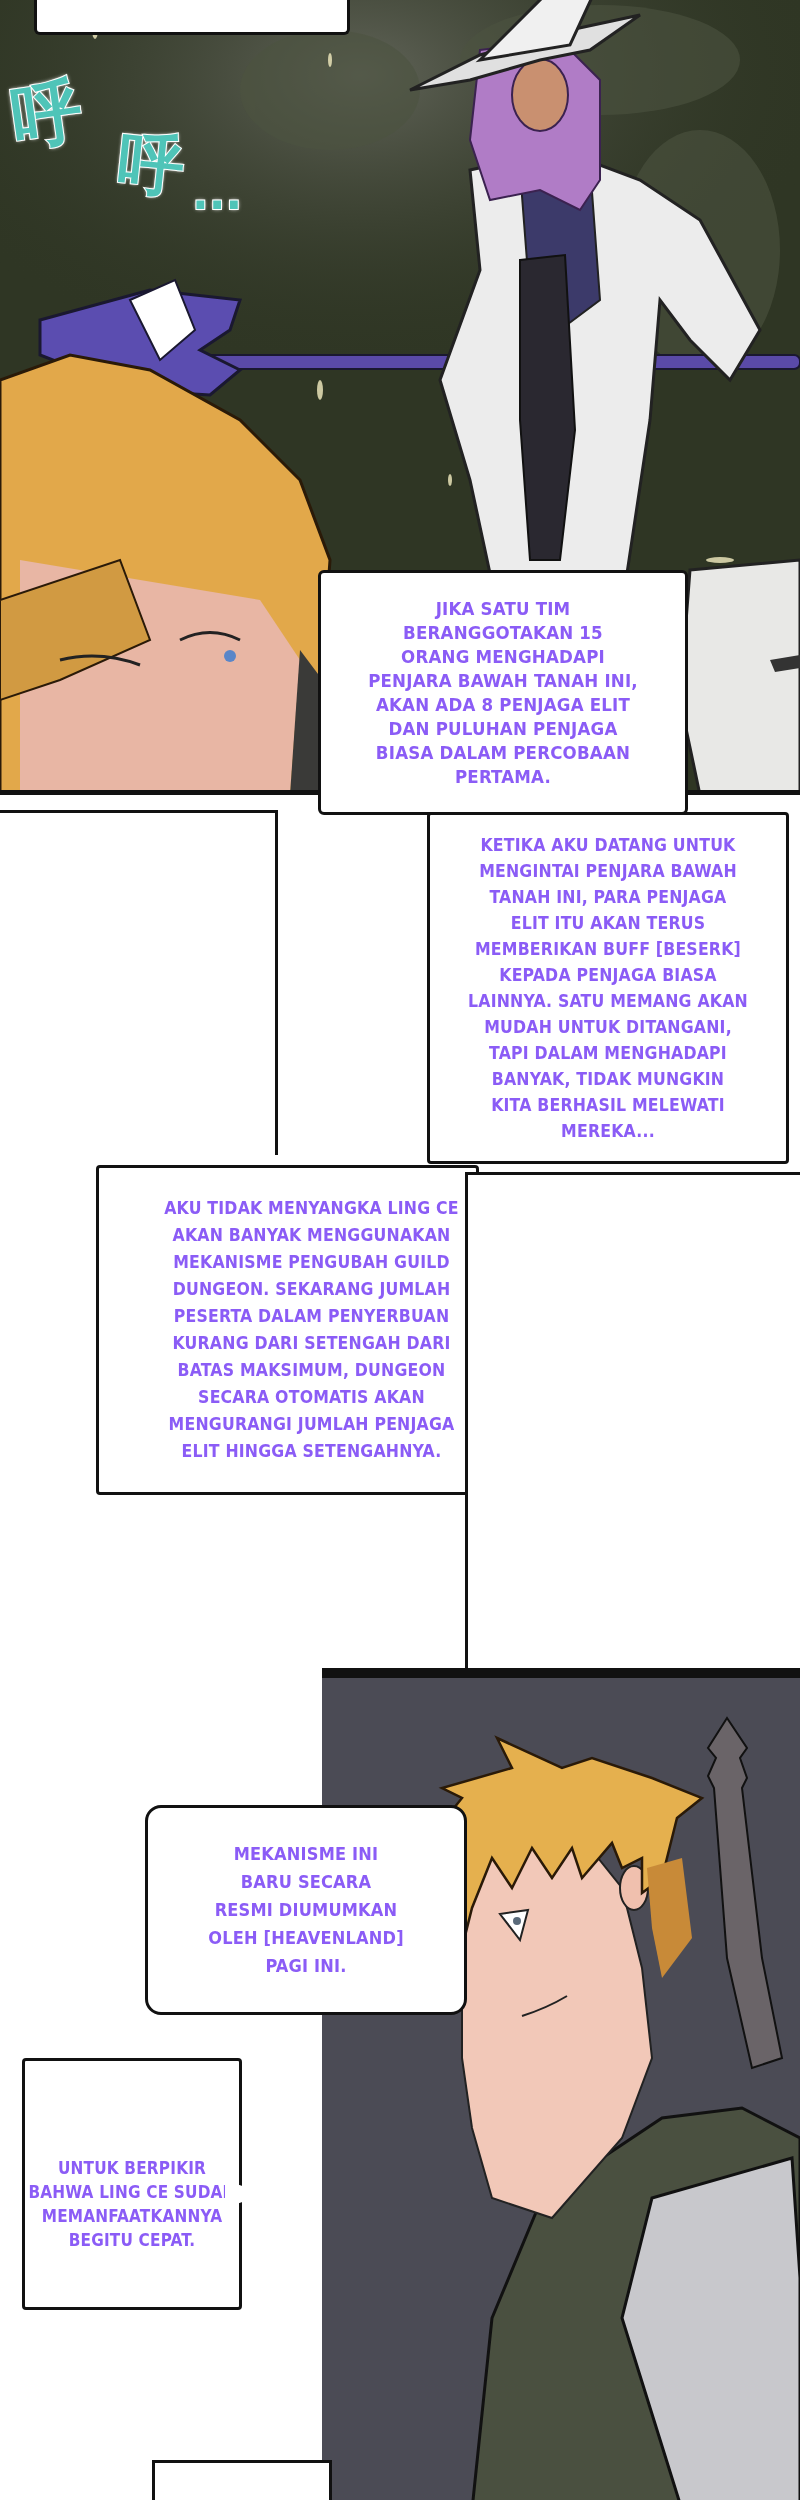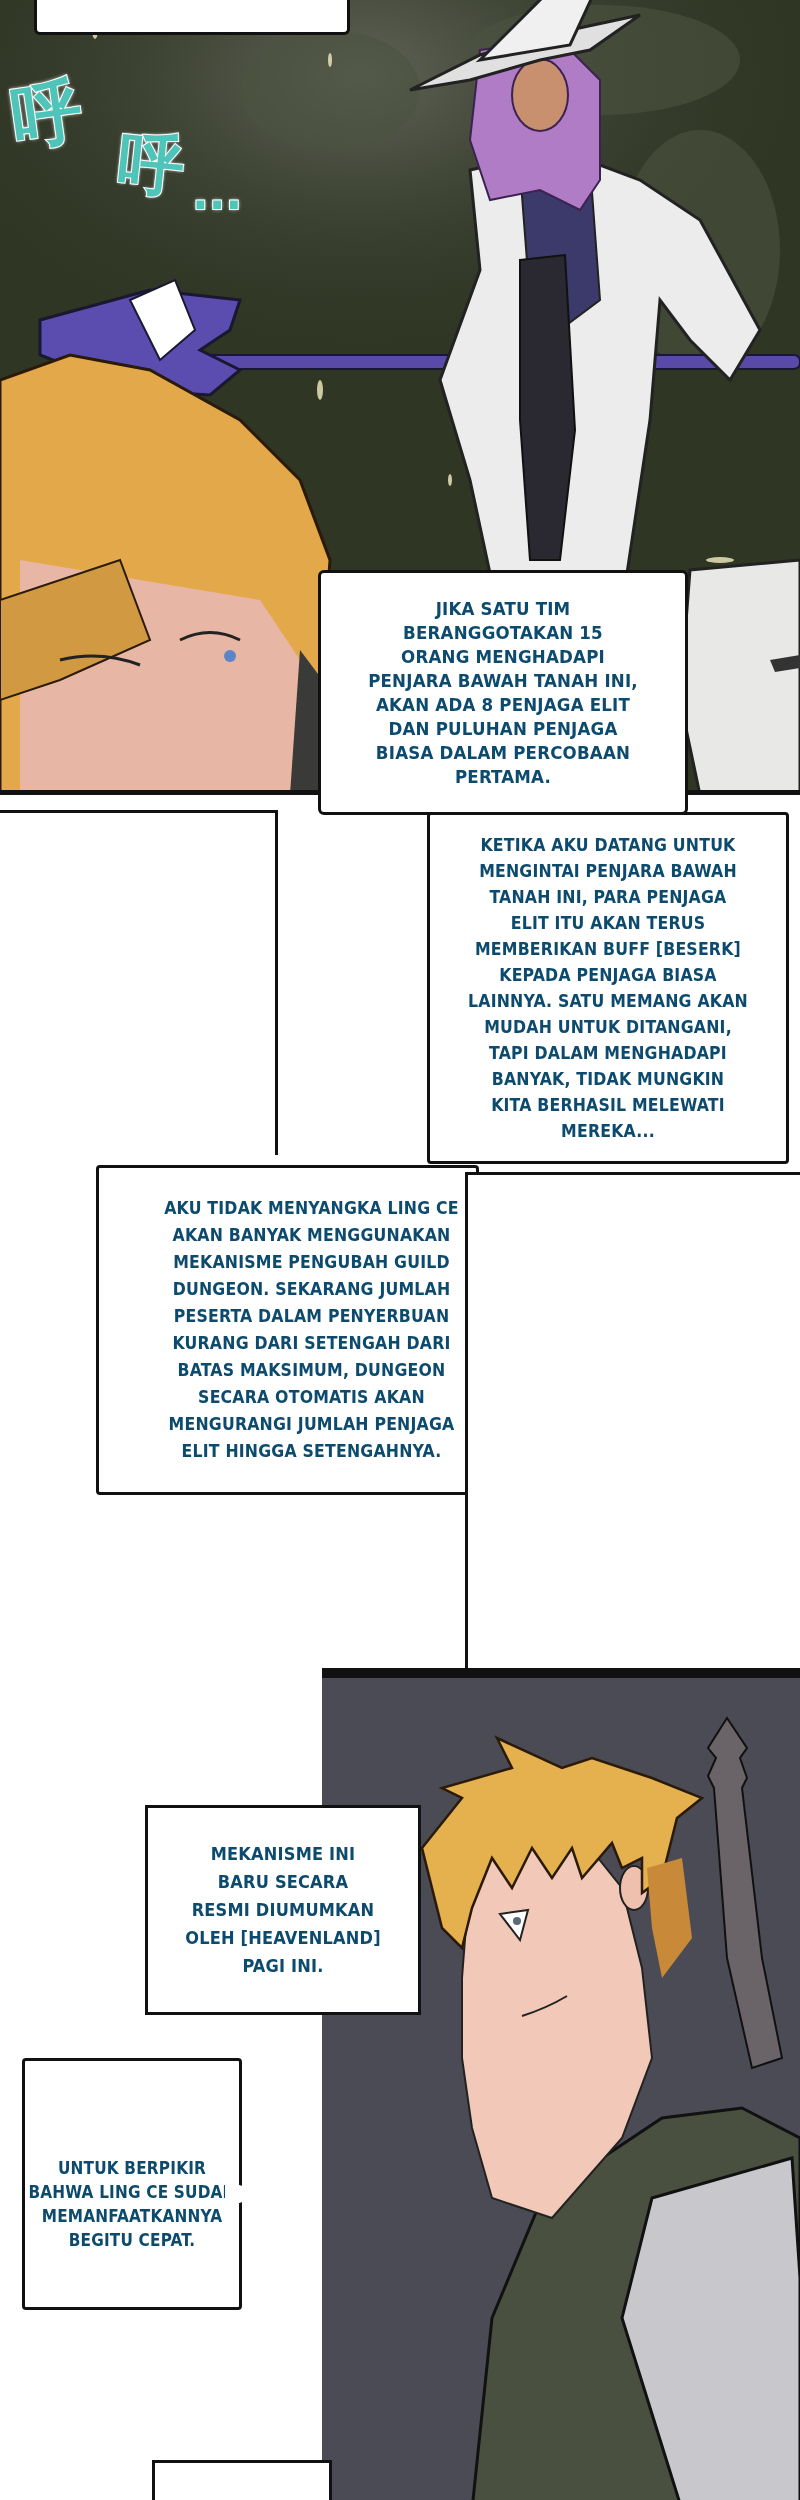--- a/index.html
+++ b/index.html
@@ -1,20 +1,20 @@
 <!DOCTYPE html>
 <html><head>
 <meta charset="utf-8">
 <style>
   html, body { margin:0; padding:0; background:#ffffff; }
   .page { position:relative; width:800px; height:2500px; overflow:hidden; background:#ffffff; font-family:"DejaVu Sans", sans-serif; }
   .panel { position:absolute; overflow:hidden; }
   .panel svg { position:absolute; left:0; top:0; }
   .bubble { position:absolute; background:#ffffff; border:3px solid #111; box-sizing:border-box; display:flex; align-items:center; justify-content:center; }
-  .bubble-text { font-family:"DejaVu Sans Condensed","DejaVu Sans", sans-serif; font-weight:bold; font-stretch:condensed; color:#0c4a6e; text-align:center; text-transform:uppercase; white-space:pre-line; letter-spacing:0.2px; }
+  .bubble-text { font-family:"DejaVu Sans Condensed","DejaVu Sans", sans-serif; font-weight:bold; font-stretch:condensed; color:#8b5cf6; text-align:center; text-transform:uppercase; white-space:pre-line; letter-spacing:0.2px; }
   .sfx { position:absolute; font-family:"DejaVu Sans", sans-serif; font-weight:bold; color:#4fc4b8; -webkit-text-stroke:2px #ffffff; paint-order:stroke fill; text-shadow:0 0 4px #fff, 0 0 2px #fff; }
 </style>
 </head>
 <body>
 
 <div class="page">
 
   <div class="panel" style="left:0; top:0; width:800px; height:795px; background:#2c3322;">
     <svg width="800" height="795" viewBox="0 0 800 795">
       <defs>
@@ -139,21 +139,21 @@
       <path d="M100 170 L140 120 L120 110 L190 90 L175 60 L240 90 L270 80 L330 100 L380 120 L355 140 L340 200 L320 215 L320 180 L300 190 L290 165 L260 200 L250 170 L230 200 L210 170 L190 210 L170 180 L150 230 L140 270 L120 250 L110 210 Z" fill="#e5b04e" stroke="#2a1a08" stroke-width="2.5"></path>
       <path d="M325 190 L360 180 L370 260 L340 300 L330 250 Z" fill="#c88a38"></path>
 
       <path d="M178 236 L206 232 L198 262 Z" fill="#ffffff" stroke="#222" stroke-width="2"></path>
       <circle cx="195" cy="243" r="4" fill="#5a6a7a"></circle>
 
       <path d="M200 338 Q225 330 245 318" stroke="#222" stroke-width="2" fill="none"></path>
     </svg>
   </div>
 
-  <div class="bubble" style="left:145px; top:1805px; width:276px; height:210px; border-radius:0;">
+  <div class="bubble" style="left:145px; top:1805px; width:322px; height:210px; border-radius:16px;">
     <div class="bubble-text" style="font-size:18px; line-height:28px;">MEKANISME INI
 BARU SECARA
 RESMI DIUMUMKAN
 OLEH [HEAVENLAND]
 PAGI INI.</div>
   </div>
 
   <div class="bubble" style="left:22px; top:2058px; width:220px; height:252px; border-radius:4px;">
     <div class="bubble-text" style="font-size:17px; line-height:24px; padding-top:40px;">UNTUK BERPIKIR
 BAHWA LING CE SUDAH

